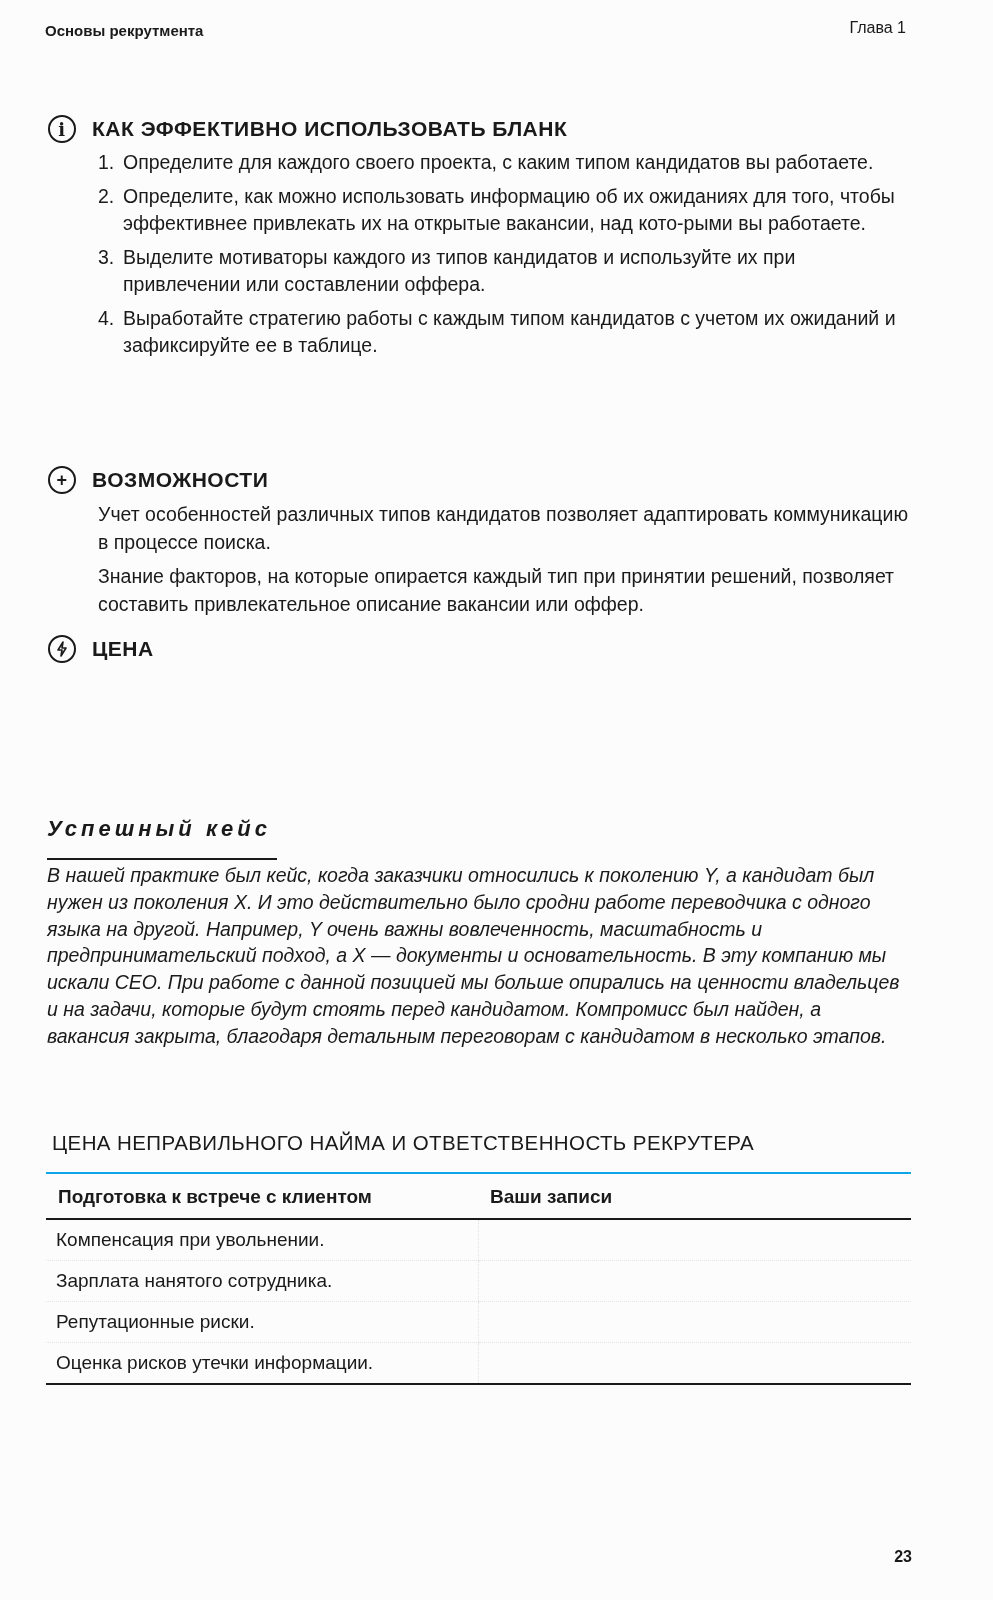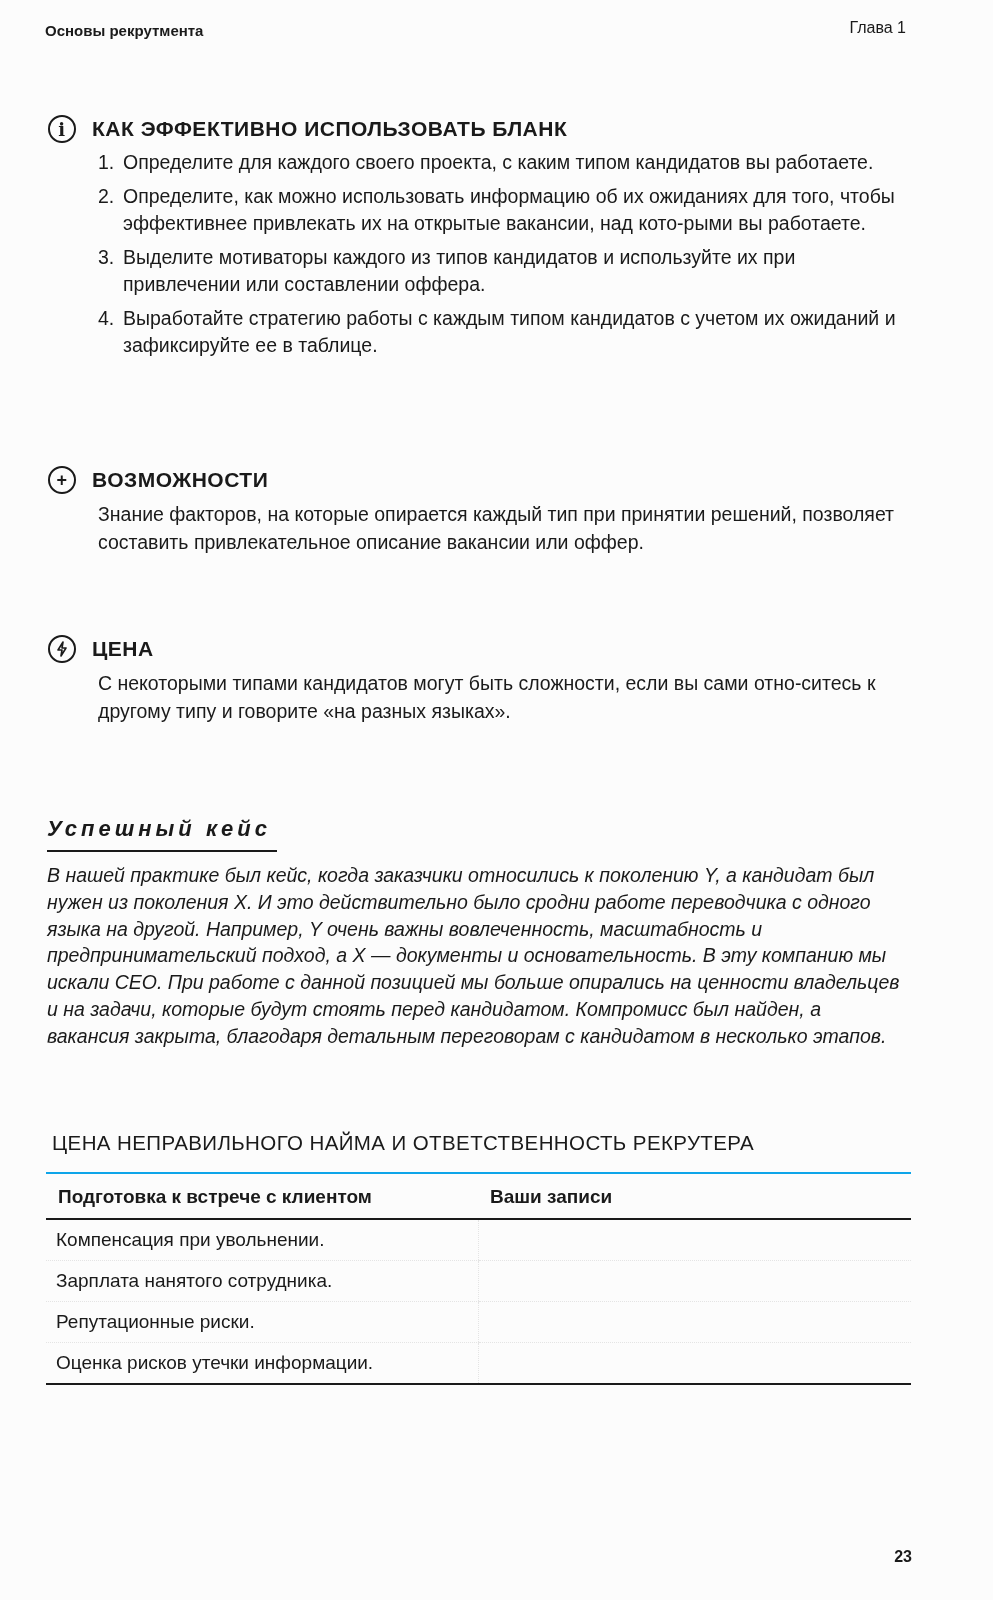--- a/index.html
+++ b/index.html
@@ -18,21 +18,21 @@
     font-size: 18px; font-weight: bold; box-sizing: border-box; flex-shrink: 0;
   }
   .sec-icon svg { width: 18px; height: 18px; }
   ol.steps { list-style: none; margin: 6px 0 0 50px; padding: 0; font-size: 19.5px; line-height: 27px; }
   ol.steps li { display: flex; margin-bottom: 7px; }
   ol.steps .num { width: 25px; flex-shrink: 0; }
   ol.steps .txt { flex: 1; }
   .para { margin: 0 0 6px 50px; font-size: 19.5px; line-height: 28px; }
   .case-title {
     position: absolute; left: 47px; top: 816px; font-size: 22px; font-style: italic; font-weight: bold;
-    letter-spacing: 4px; padding-bottom: 8px; border-bottom: 2px solid #1a1a1a; width: 230px;
+    letter-spacing: 4px; padding-bottom: 16px; border-bottom: 2px solid #1a1a1a; width: 230px;
   }
   .case-text {
     position: absolute; left: 47px; top: 862px; width: 860px; font-size: 19.5px; font-style: italic;
     line-height: 26.8px;
   }
   .table-title { position: absolute; left: 52px; top: 1131px; font-size: 20.5px; font-weight: normal; letter-spacing: 0.4px; }
   .cost-table { position: absolute; left: 46px; top: 1172px; width: 865px; border-collapse: collapse; font-size: 19px; }
   .cost-table th { text-align: left; font-weight: bold; padding: 12px 0 10px 12px; border-top: 2px solid #0ea5e9; border-bottom: 2px solid #1a1a1a; }
   .cost-table td { padding: 9px 0 9px 10px; height: 22px; border-bottom: 1px dotted #e4e4e4; }
   .cost-table td.notes { border-left: 1px dotted #e4e4e4; }
@@ -68,33 +68,33 @@
         <span class="txt">Выработайте стратегию работы с каждым типом кандидатов с учетом их ожиданий и зафиксируйте ее в таблице.</span>
       </li>
   </ol>
 </div>
 
 <div class="section" style="top:466px;">
   <div class="sec-head" style="margin-bottom:6px;">
     <span class="sec-icon">+</span>
     <span>ВОЗМОЖНОСТИ</span>
   </div>
+  <p class="para">Учет особенностей различных типов кандидатов позволяет адаптировать коммуникацию в процессе поиска.</p>
   <p class="para">Знание факторов, на которые опирается каждый тип при принятии решений, позволяет составить привлекательное описание вакансии или оффер.</p>
 </div>
 
 <div class="section" style="top:635px;">
   <div class="sec-head" style="margin-bottom:6px;">
     <span class="sec-icon">
       <svg viewBox="0 0 18 18">
           <path d="M10 2 L5 10 L9 10 L8 16 L13 8 L9 8 Z" fill="none" stroke="#1a1a1a" stroke-width="1.6" stroke-linejoin="round"></path>
         </svg>
     </span>
     <span>ЦЕНА</span>
   </div>
-  <p class="para">С некоторыми типами кандидатов могут быть сложности, если вы сами отно-ситесь к другому типу и говорите «на разных языках».</p>
 </div>
 
 <div class="case-title">Успешный кейс</div>
 <div class="case-text">В нашей практике был кейс, когда заказчики относились к поколению Y, а кандидат был нужен из поколения X. И это действительно было сродни работе переводчика с одного языка на другой. Например, Y очень важны вовлеченность, масштабность и предпринимательский подход, а X — документы и основательность. В эту компанию мы искали CEO. При работе с данной позицией мы больше опирались на ценности владельцев и на задачи, которые будут стоять перед кандидатом. Компромисс был найден, а вакансия закрыта, благодаря детальным переговорам с кандидатом в несколько этапов.</div>
 
 <div class="table-title">ЦЕНА НЕПРАВИЛЬНОГО НАЙМА И ОТВЕТСТВЕННОСТЬ РЕКРУТЕРА</div>
 <table class="cost-table">
   <thead>
     <tr>
       <th style="width:420px;">Подготовка к встрече с клиентом</th>

